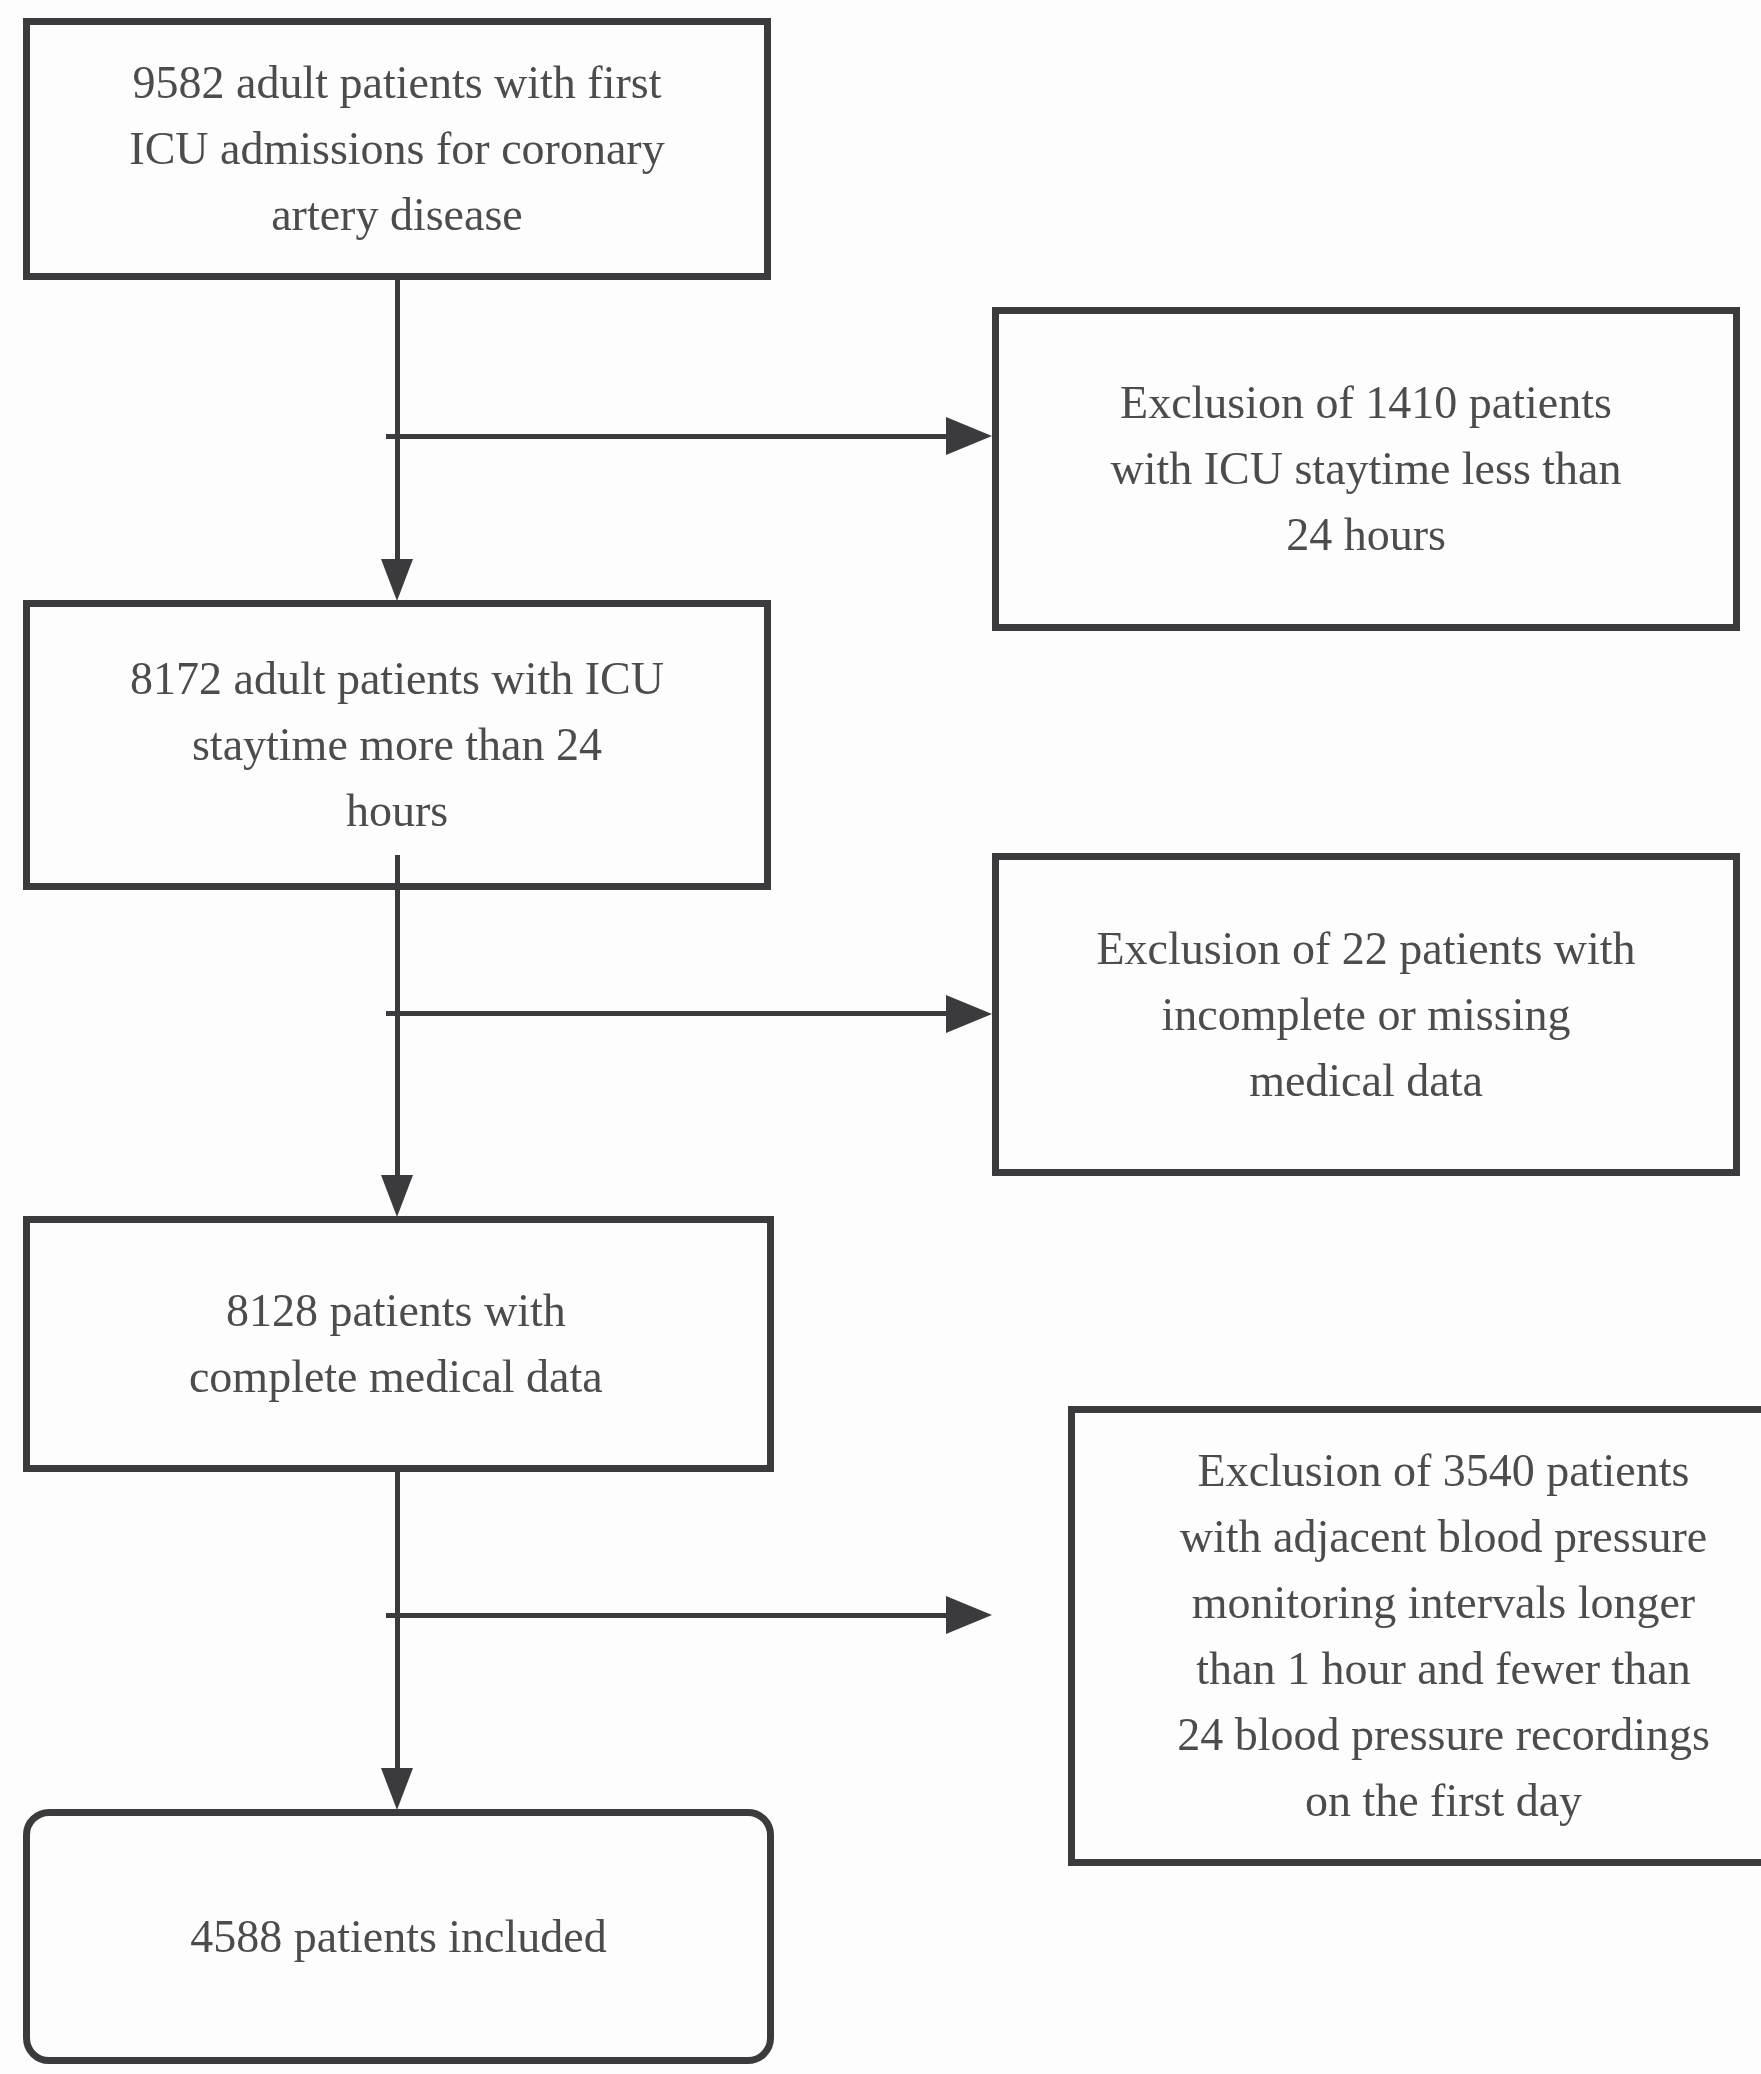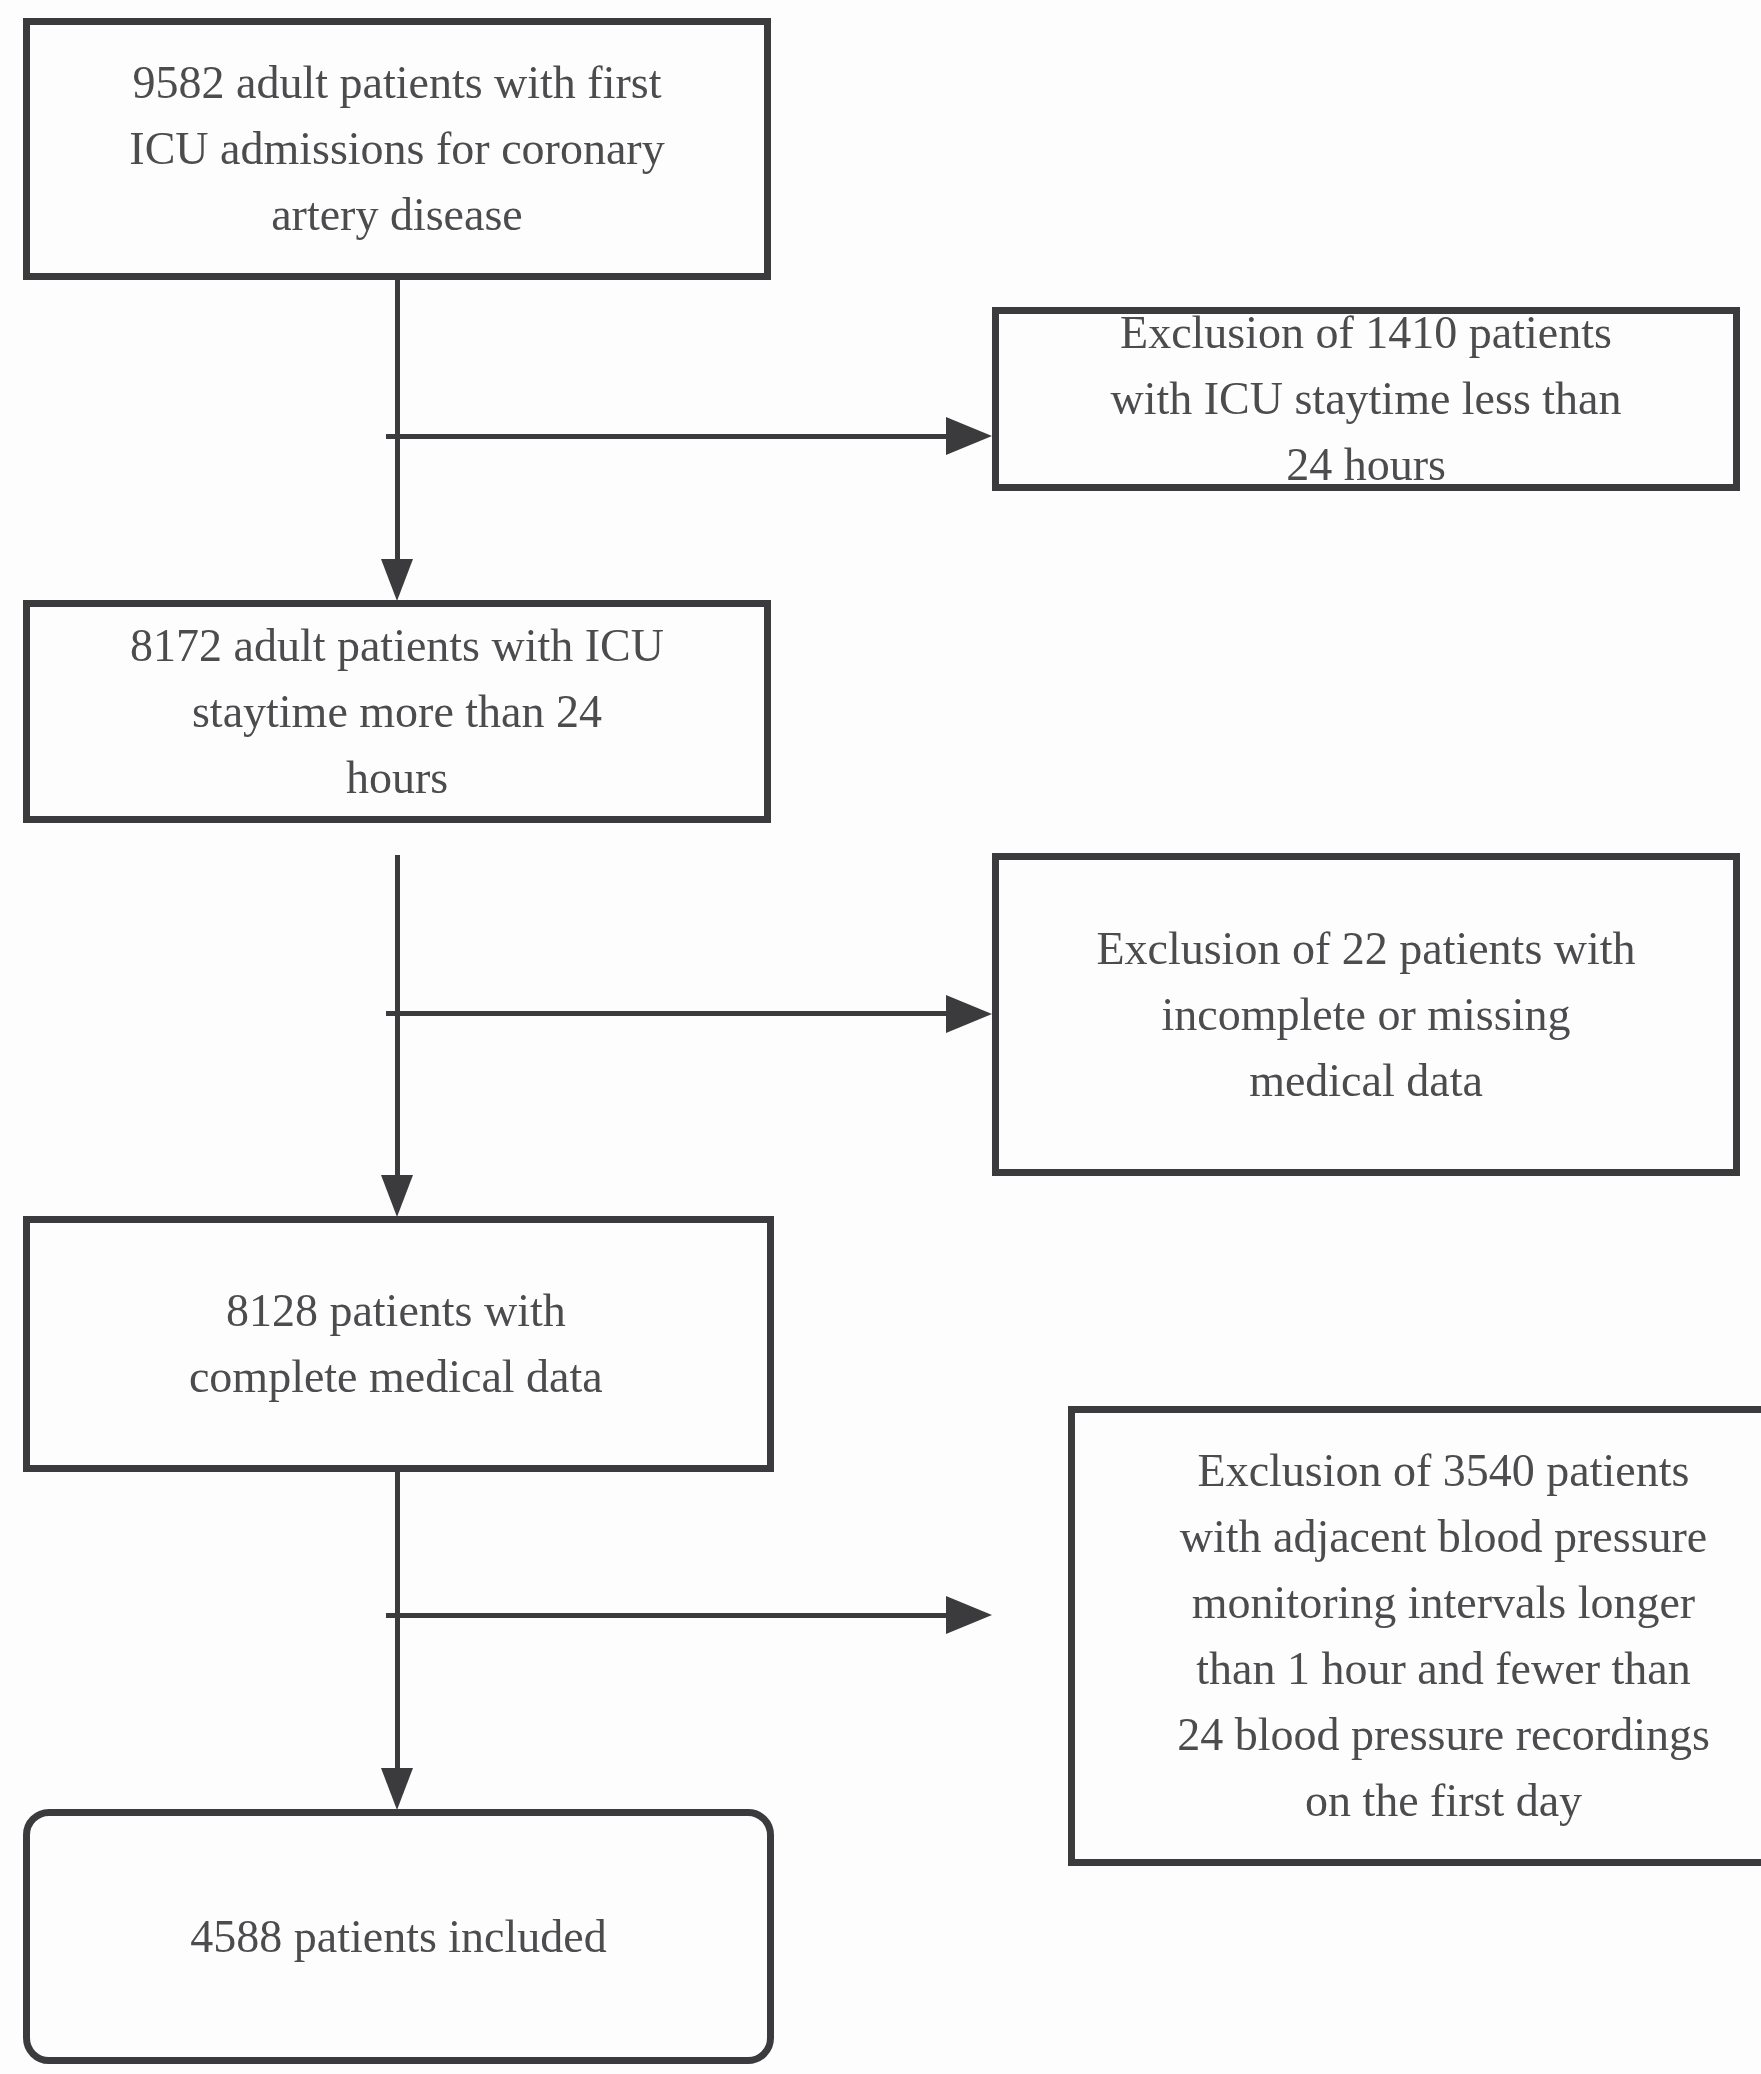--- a/index.html
+++ b/index.html
@@ -24,25 +24,25 @@
     align-items: center;
     justify-content: center;
     text-align: center;
     font-size: 46px;
     line-height: 66px;
     white-space: pre-line;
     padding: 5.3px 12.3px;
   }
   
   #box-initial          { left: 23px;   top: 17.6px;   width: 748px; height: 262px; }
-  #box-staytime         { left: 23px;   top: 600px;  width: 748px; height: 223px; }
+  #box-staytime         { left: 23px;   top: 600px;  width: 748px; height: 290px; }
   #box-complete-data    { left: 23px;   top: 1216px; width: 751px; height: 256px; padding-left: 7px; }
   #box-included         { left: 23px;   top: 1809px; width: 751px; height: 255px; border-radius: 26px; }
   
-  #box-excl-staytime    { left: 992px; top: 307px;  width: 748px; height: 184px; }
+  #box-excl-staytime    { left: 992px; top: 307px;  width: 748px; height: 324px; }
   #box-excl-missing     { left: 992px; top: 853px;  width: 748px; height: 323px; }
   #box-excl-bp          { left: 1025px; top: 1406px; width: 751px; height: 460px; margin-left: 43px; }
 
   
   .vline {
     position: absolute;
     left: 395px;
     width: 5.3px;
     background: #3b3b3e;
   }

